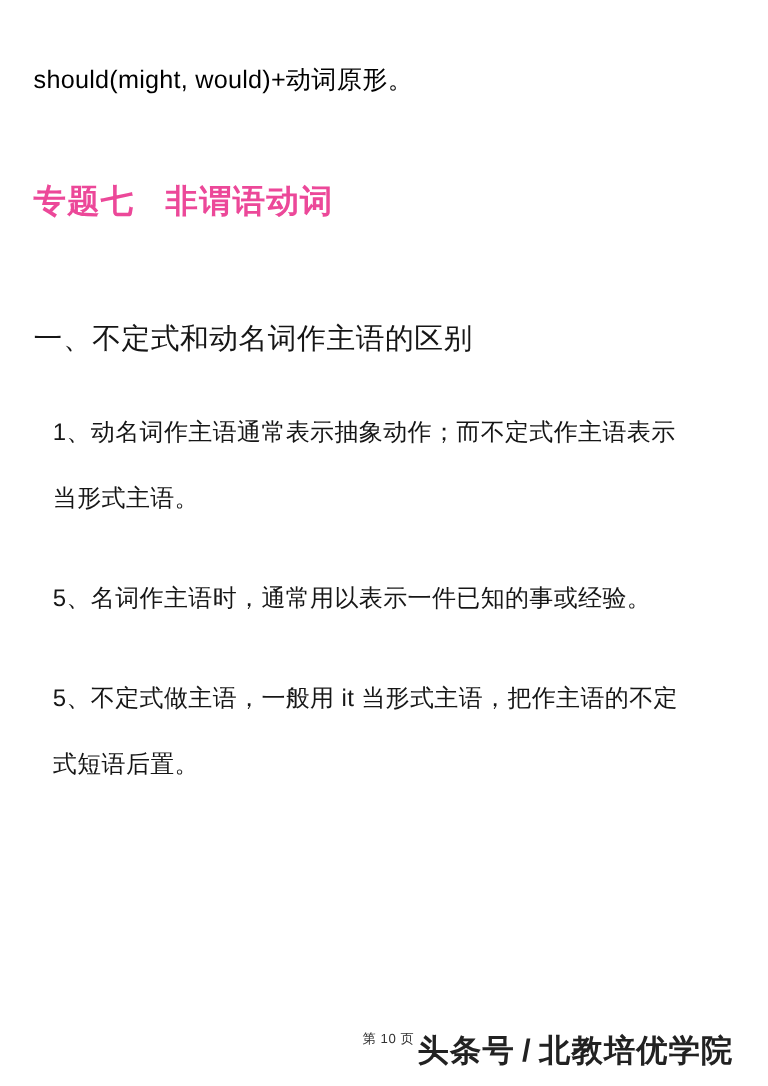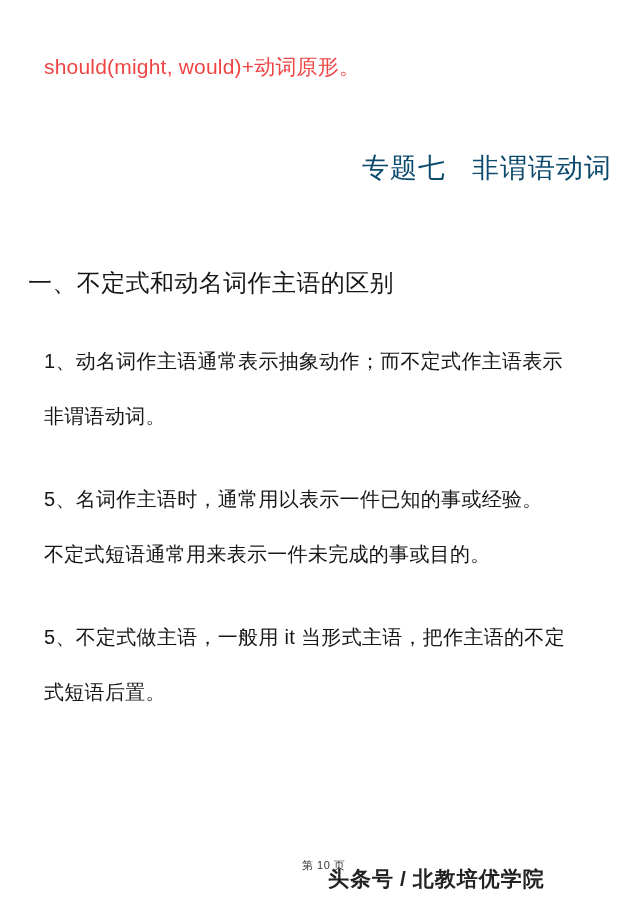--- a/index.html
+++ b/index.html
@@ -19,29 +19,29 @@
     position: relative;
     width: 640px;
     height: 905px;
     box-sizing: border-box;
     padding: 40px 28px 0 28px;
   }
   .line-top {
     font-size: 21px;
     line-height: 30px;
     letter-spacing: 0.2px;
-    color: #ef4444;
-    margin: 12px 0 0 16px;
+    color: #000000;
+    margin: 12px 0 0 0;
   }
   .doc-title {
-    text-align: right;
+    text-align: left;
     font-size: 27px;
-    font-weight: normal;
+    font-weight: bold;
     letter-spacing: 1px;
-    color: #0c4a6e;
+    color: #ec4899;
     margin: 68px 0 0 0;
   }
   .doc-title .gap {
     display: inline-block;
     width: 26px;
   }
   .section-heading {
     font-size: 24px;
     line-height: 30px;
     color: #161616;
@@ -68,23 +68,23 @@
   .page-num {
     position: absolute;
     left: 302px;
     bottom: 32px;
     font-size: 11px;
     color: #333333;
     letter-spacing: 0.5px;
   }
   .watermark {
     position: absolute;
-    left: 328px;
+    left: 348px;
     bottom: 12px;
-    font-size: 21px;
+    font-size: 26px;
     font-weight: bold;
     color: #222222;
     letter-spacing: 1px;
     white-space: nowrap;
   }
   .watermark .sep {
     display: inline-block;
     padding: 0 6px;
     font-weight: bold;
   }
@@ -97,26 +97,25 @@
   <div class="line-top">should(might, would)+动词原形。</div>
 
   <div class="doc-title">
     <span>专题七</span><span class="gap"></span><span>非谓语动词</span>
   </div>
 
   <div class="section-heading">一、不定式和动名词作主语的区别</div>
 
   <div class="para">
     <p>1、动名词作主语通常表示抽象动作；而不定式作主语表示</p>
-    <p>非谓语动词。</p>
+    <p>当形式主语。</p>
   </div>
 
   <div class="para">
     <p>5、名词作主语时，通常用以表示一件已知的事或经验。</p>
-    <p>不定式短语通常用来表示一件未完成的事或目的。</p>
   </div>
 
   <div class="para">
     <p>5、不定式做主语，一般用 it 当形式主语，把作主语的不定</p>
     <p>式短语后置。</p>
   </div>
 
   <div class="footer">
     <div class="page-num">第 10 页</div>
     <div class="watermark">

